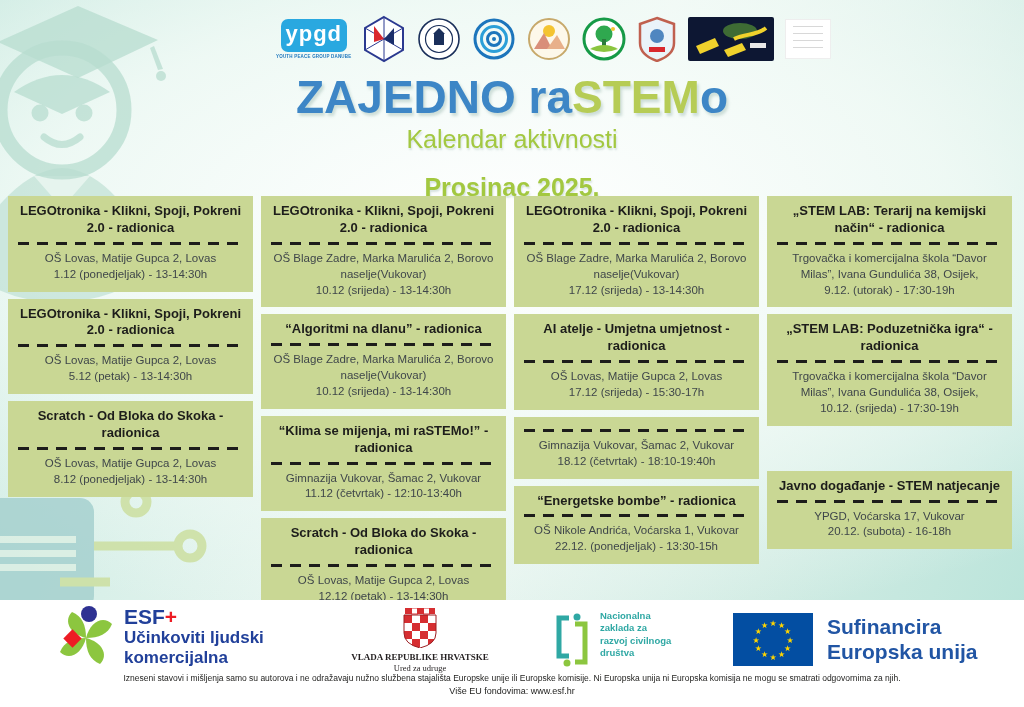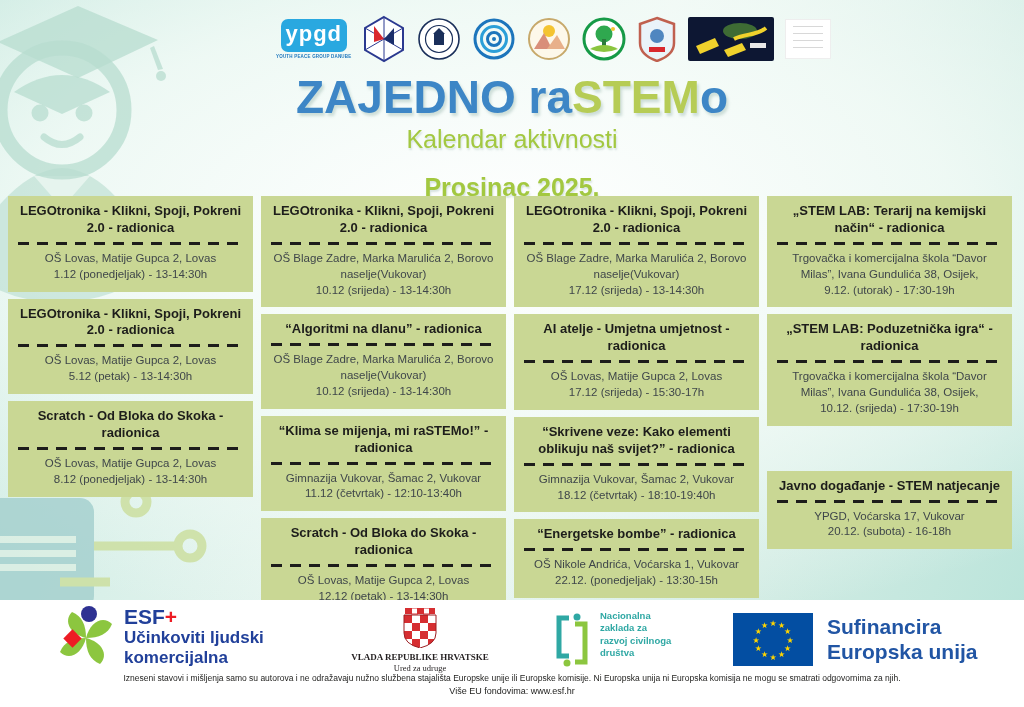--- a/index.html
+++ b/index.html
@@ -205,21 +205,20 @@
         <div class="card-venue">OŠ Blage Zadre, Marka Marulića 2, Borovo naselje(Vukovar)</div>
         <div class="card-time">17.12 (srijeda) - 13-14:30h</div>
       </div>
       <div class="card">
         <div class="card-title">AI atelje - Umjetna umjetnost - radionica</div>
         <div class="dash"></div>
         <div class="card-venue">OŠ Lovas, Matije Gupca 2, Lovas</div>
         <div class="card-time">17.12 (srijeda) - 15:30-17h</div>
       </div>
       <div class="card">
-        <div class="card-title">“Skrivene veze: Kako elementi oblikuju naš svijet?” - radionica</div>
         <div class="dash"></div>
         <div class="card-venue">Gimnazija Vukovar, Šamac 2, Vukovar</div>
         <div class="card-time">18.12 (četvrtak) - 18:10-19:40h</div>
       </div>
       <div class="card">
         <div class="card-title">“Energetske bombe” - radionica</div>
         <div class="dash"></div>
         <div class="card-venue">OŠ Nikole Andrića, Voćarska 1, Vukovar</div>
         <div class="card-time">22.12. (ponedjeljak) - 13:30-15h</div>
       </div>

